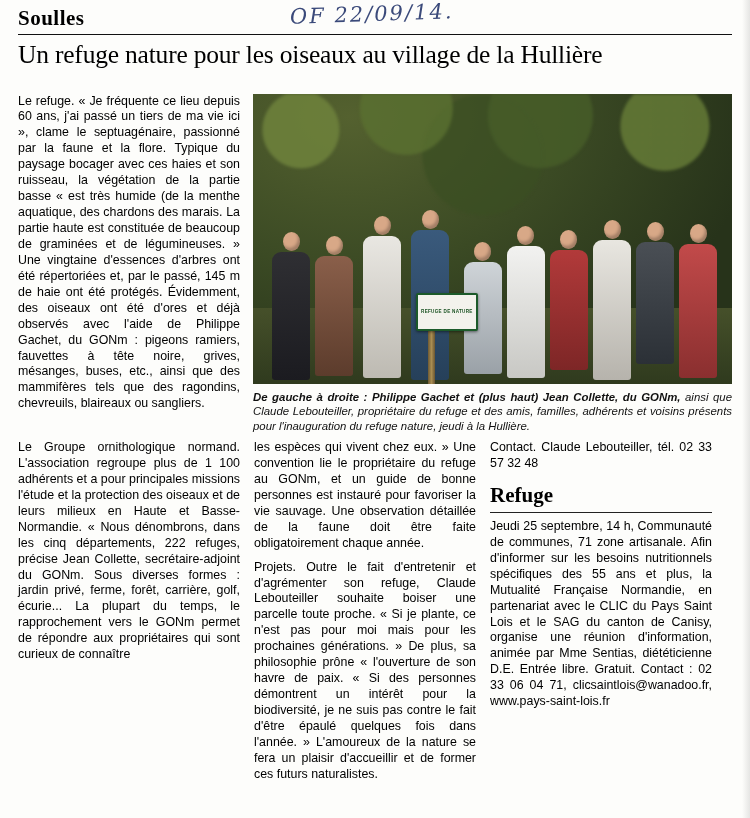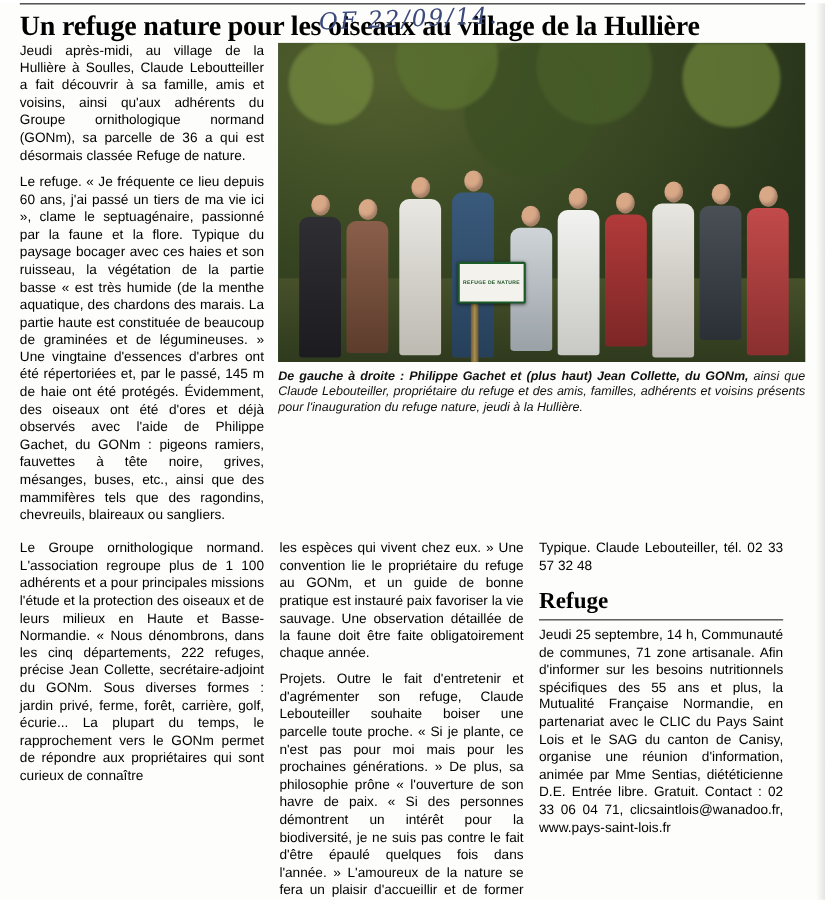--- a/index.html
+++ b/index.html
@@ -48,24 +48,24 @@
     border: 0;
     border-top: 1.5px solid #111;
     margin: 3px 0 6px 0;
   }
   .rule.thin {
     border-top: 1px solid #222;
   }
 
   h1.headline {
     font-family: "Liberation Serif", serif;
-    font-weight: bold;
+    font-weight: normal;
     font-size: 25.5px;
     line-height: 1.12;
-    margin: 4px 0 0 0;
+    margin: 4px 0 24px 0;
     letter-spacing: -0.2px;
   }
 
   
   .top-block {
     display: flex;
     gap: 13px;
   }
   .col {
     font-family: "Liberation Sans", sans-serif;
@@ -222,28 +222,28 @@
     background: linear-gradient(90deg, rgba(0,0,0,0) 0%, rgba(120,120,120,.18) 100%);
   }
 </style>
 </head>
 <body>
 
 <div class="page">
 
   <div class="handwriting">OF 22/09/14.</div>
 
+  <div class="section-head">Soulles</div>
   <hr class="rule">
 
   <h1 class="headline">Un refuge nature pour les oiseaux au village de la Hullière</h1>
 
   <div class="top-block">
 
     <div class="col col-narrow">
-      <p>Jeudi après-midi, au village de la Hullière à Soulles, Claude Leboutteiller a fait découvrir à sa famille, amis et voisins, ainsi qu'aux adhérents du Groupe ornithologique normand (GONm), sa parcelle de 36 a qui est désormais classée Refuge de nature.</p>
       <p>
         <span class="lead">Le refuge.</span><span> « Je fréquente ce lieu depuis 60 ans, j'ai passé un tiers de ma vie ici », clame le septuagénaire, passionné par la faune et la flore. Typique du paysage bocager avec ces haies et son ruisseau, la végétation de la partie basse « est très humide (de la menthe aquatique, des chardons des marais. La partie haute est constituée de beaucoup de graminées et de légumineuses. » Une vingtaine d'essences d'arbres ont été répertoriées et, par le passé, 145 m de haie ont été protégés. Évidemment, des oiseaux ont été d'ores et déjà observés avec l'aide de Philippe Gachet, du GONm : pigeons ramiers, fauvettes à tête noire, grives, mésanges, buses, etc., ainsi que des mammifères tels que des ragondins, chevreuils, blaireaux ou sangliers.</span>
       </p>
     </div>
 
     <div class="photo-wrap">
       <div class="photo">
         <div class="sky"></div>
         <div class="foliage"></div>
         <div class="ground"></div>
@@ -303,29 +303,29 @@
 
   <div class="bottom-block">
 
     <div class="bcol">
       <p>
         <span class="lead">Le Groupe ornithologique normand.</span><span> L'association regroupe plus de 1 100 adhérents et a pour principales missions l'étude et la protection des oiseaux et de leurs milieux en Haute et Basse-Normandie. « Nous dénombrons, dans les cinq départements, 222 refuges, précise Jean Collette, secrétaire-adjoint du GONm. Sous diverses formes : jardin privé, ferme, forêt, carrière, golf, écurie... La plupart du temps, le rapprochement vers le GONm permet de répondre aux propriétaires qui sont curieux de connaître</span>
       </p>
     </div>
 
     <div class="bcol">
-      <p>les espèces qui vivent chez eux. » Une convention lie le propriétaire du refuge au GONm, et un guide de bonne pratique est instauré paix favoriser la vie sauvage. Une observation détaillée de la faune doit être faite obligatoirement chaque année.</p>
+      <p>les espèces qui vivent chez eux. » Une convention lie le propriétaire du refuge au GONm, et un guide de bonne personnes est instauré pour favoriser la vie sauvage. Une observation détaillée de la faune doit être faite obligatoirement chaque année.</p>
       <p>
         <span class="lead">Projets.</span><span> Outre le fait d'entretenir et d'agrémenter son refuge, Claude Lebouteiller souhaite boiser une parcelle toute proche. « Si je plante, ce n'est pas pour moi mais pour les prochaines générations. » De plus, sa philosophie prône « l'ouverture de son havre de paix. « Si des personnes démontrent un intérêt pour la biodiversité, je ne suis pas contre le fait d'être épaulé quelques fois dans l'année. » L'amoureux de la nature se fera un plaisir d'accueillir et de former ces futurs naturalistes.</span>
       </p>
     </div>
 
     <div class="bcol">
       <p class="contact-line">
-        <span class="lead">Typique.</span><span> Claude Lebouteiller, tél. 02 33 57 32 48</span>
+        <span class="lead">Contact.</span><span> Claude Lebouteiller, tél. 02 33 57 32 48</span>
       </p>
 
       <div class="canisy-head">Refuge</div>
       <hr class="rule thin">
 
       <p>Jeudi 25 septembre, 14 h, Communauté de communes, 71 zone artisanale. Afin d'informer sur les besoins nutritionnels spécifiques des 55 ans et plus, la Mutualité Française Normandie, en partenariat avec le CLIC du Pays Saint Lois et le SAG du canton de Canisy, organise une réunion d'information, animée par Mme Sentias, diététicienne D.E. Entrée libre. Gratuit. Contact : 02 33 06 04 71, clicsaintlois@wanadoo.fr, www.pays-saint-lois.fr</p>
     </div>
   </div>
 
   <div class="page-edge"></div>

